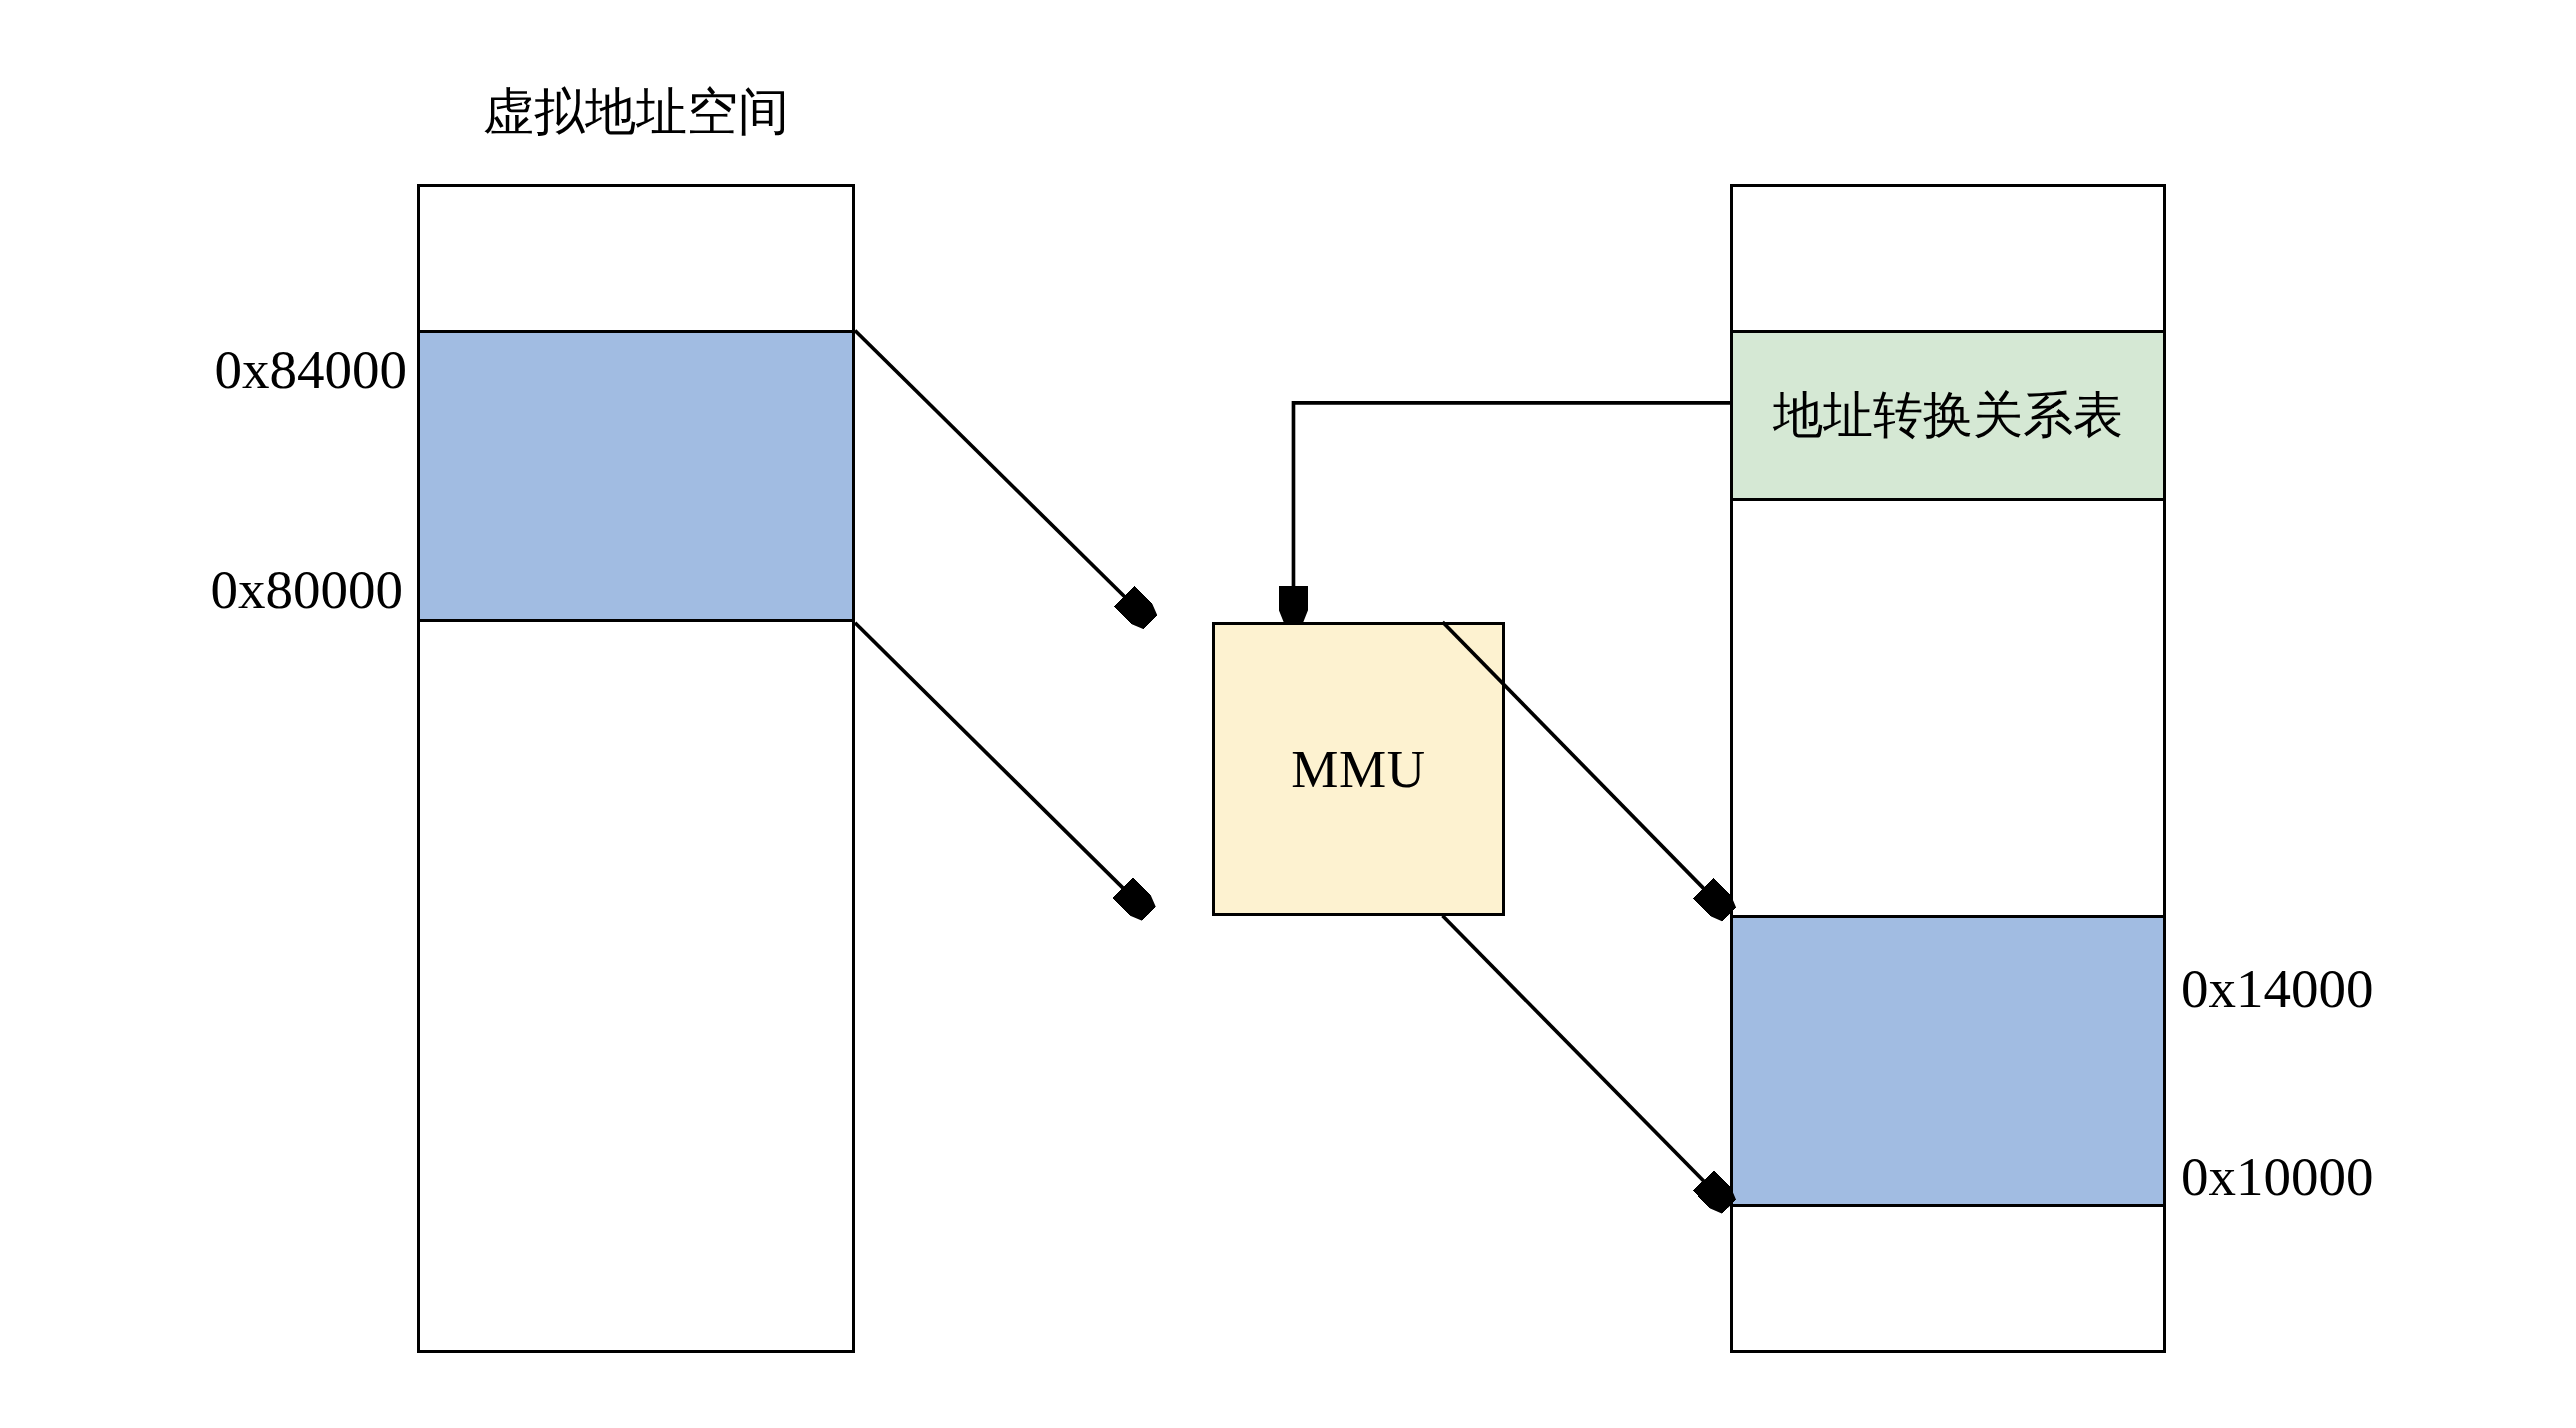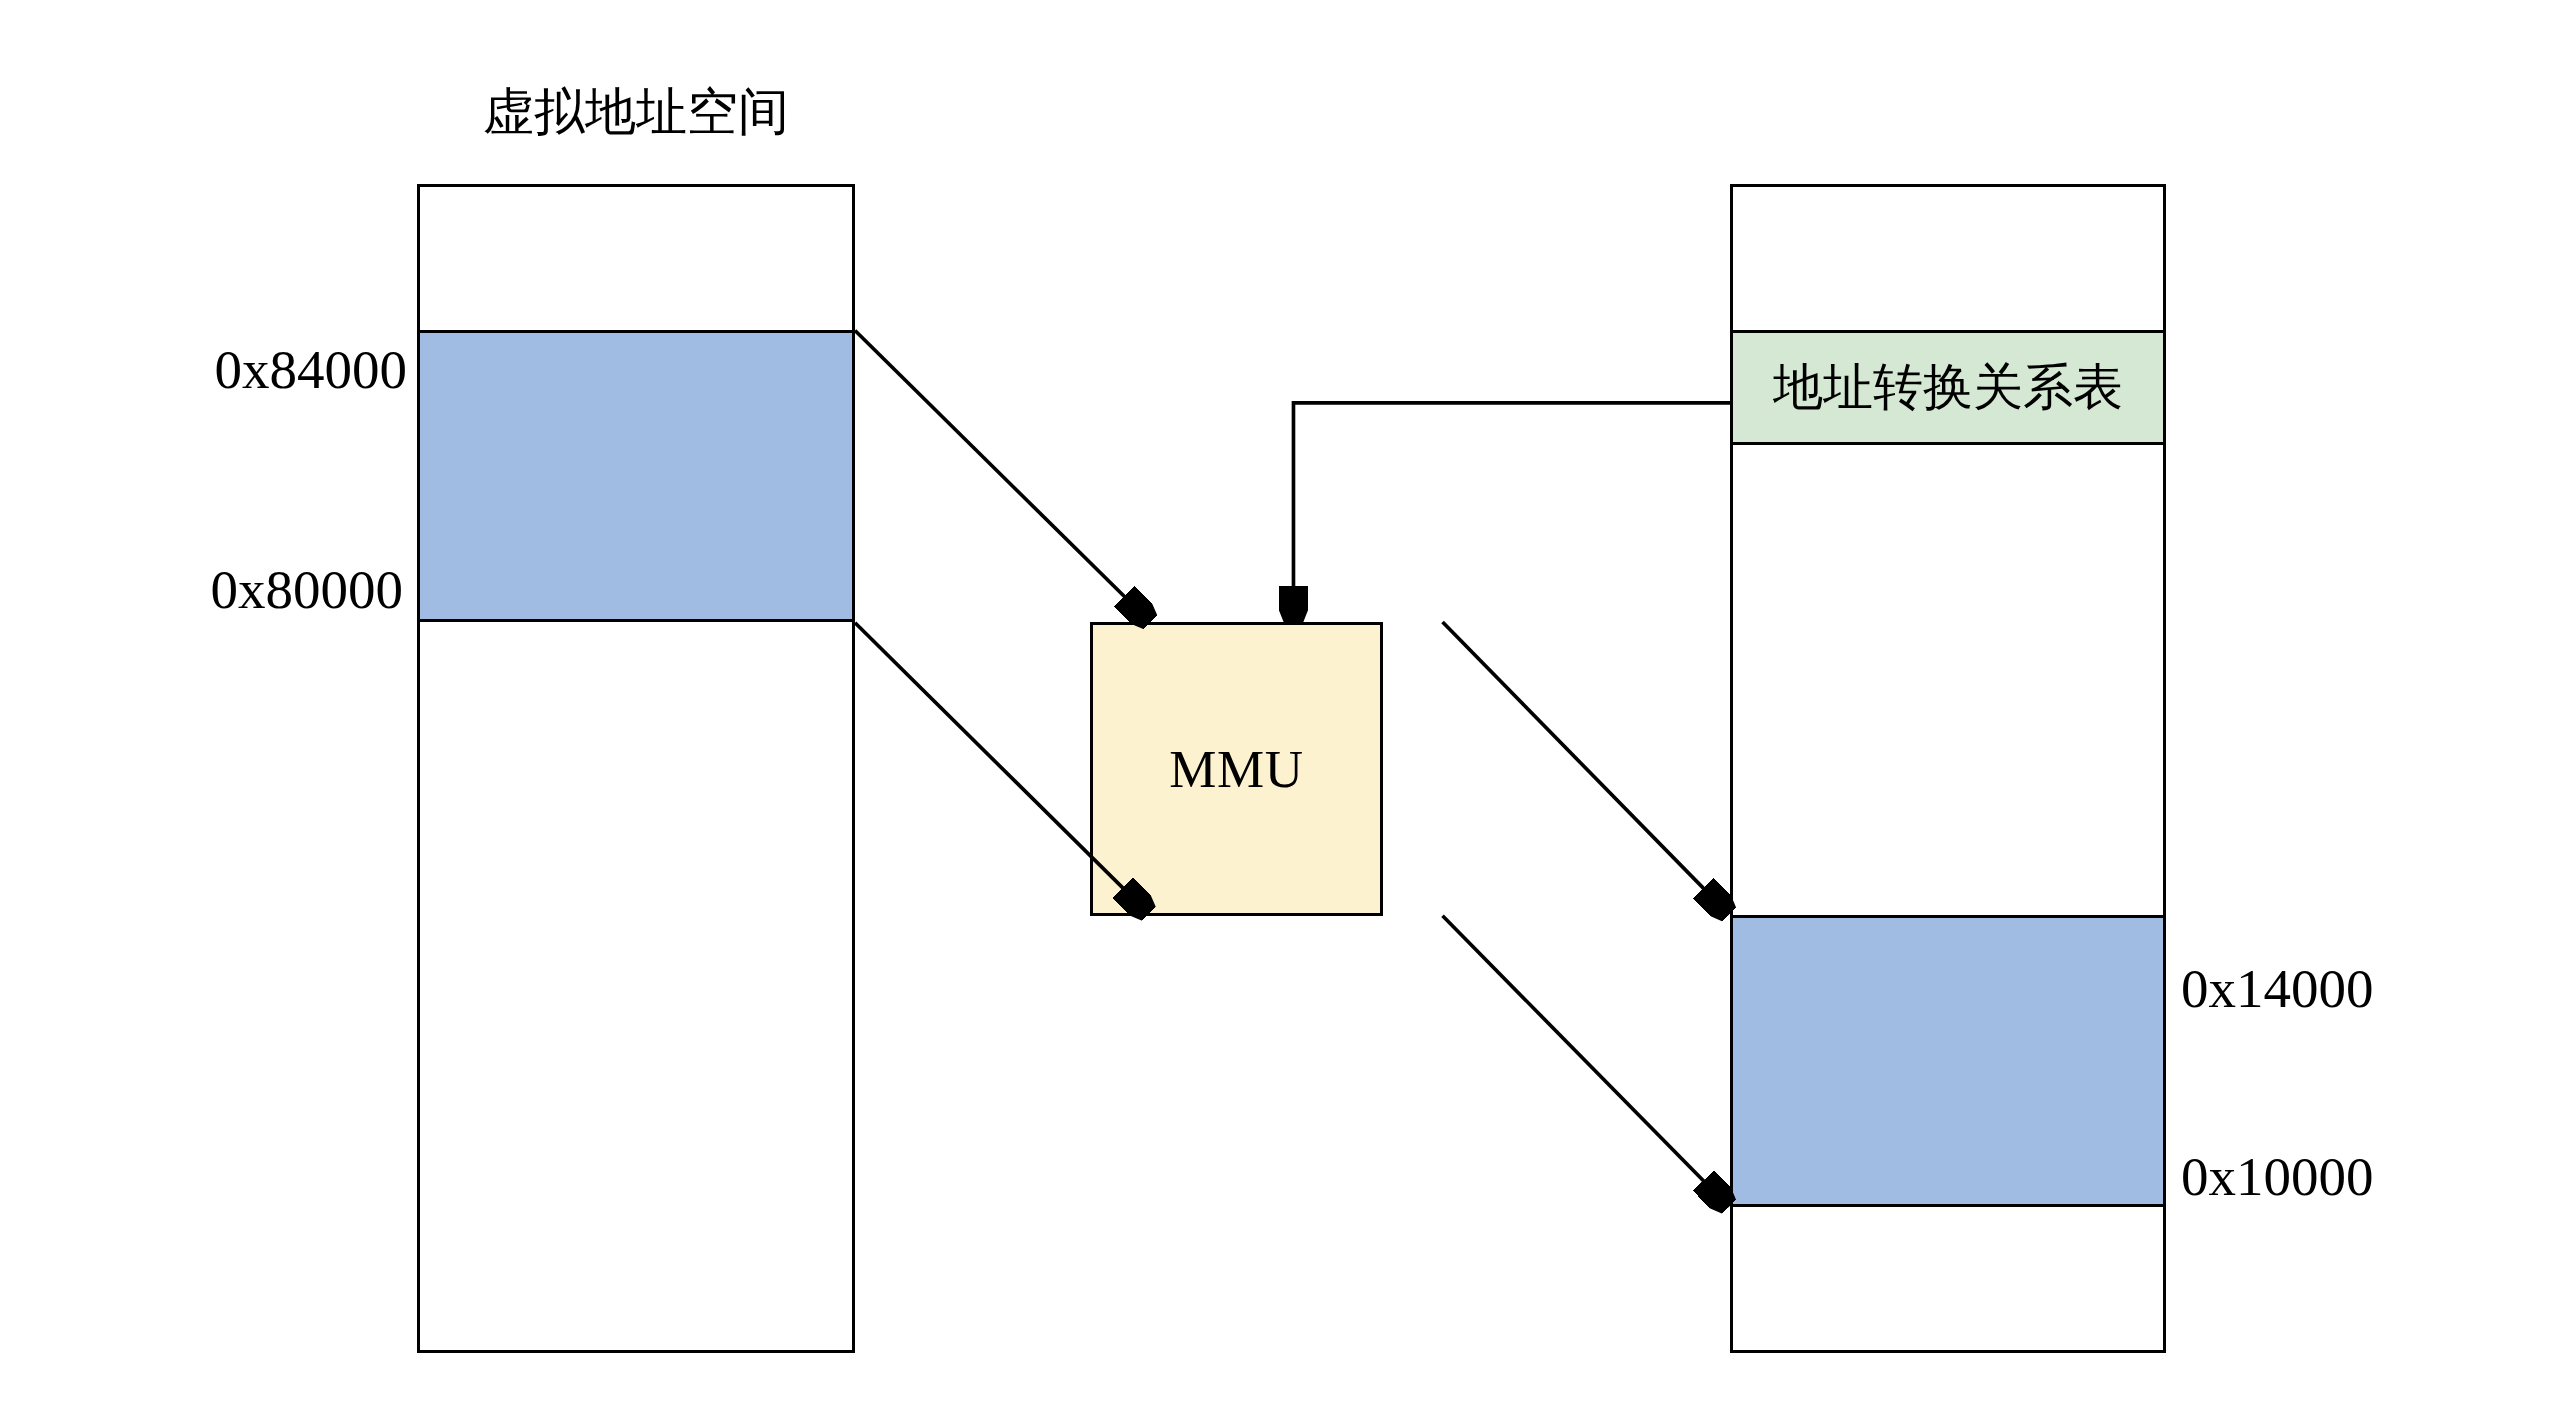--- a/index.html
+++ b/index.html
@@ -47,21 +47,21 @@
   }
   .band.blue  { background: var(--c-region); }
   .band.green { background: var(--c-table); }
   .band .band-label {
     font-size: 50px;
     line-height: 53px;
     white-space: nowrap;
   }
   .mmu-box {
     position: absolute;
-    left: 1090px;
+    left: 1212px;
     top: 622px;
     width: 293px;
     height: 294px;
     box-sizing: border-box;
     border: 3.7px solid var(--c-border);
     background: var(--c-mmu);
     display: flex;
     align-items: center;
     justify-content: center;
   }
@@ -96,21 +96,21 @@
 
   <div class="col-title" style="left:417px; width:438px;">虚拟地址空间</div>
 
 
   <div class="mem-rect" style="left:417px; top:184px; width:438px; height:1169px;"></div>
 
   <div class="band blue" style="left:417px; top:330px; width:438px; height:292px;"></div>
 
   <div class="mem-rect" style="left:1730px; top:184px; width:436px; height:1169px;"></div>
 
-  <div class="band green" style="left:1730px; top:330px; width:436px; height:115px;">
+  <div class="band green" style="left:1730px; top:330px; width:436px; height:171px;">
     <span class="band-label">地址转换关系表</span>
   </div>
 
   <div class="band blue" style="left:1730px; top:915px; width:436px; height:292px;"></div>
 
   <div class="mmu-box">
     <span class="mmu-label">MMU</span>
   </div>
 
   <div class="addr-label right-align" style="left:42px; top:341px; width:365px;">0x84000</div>

